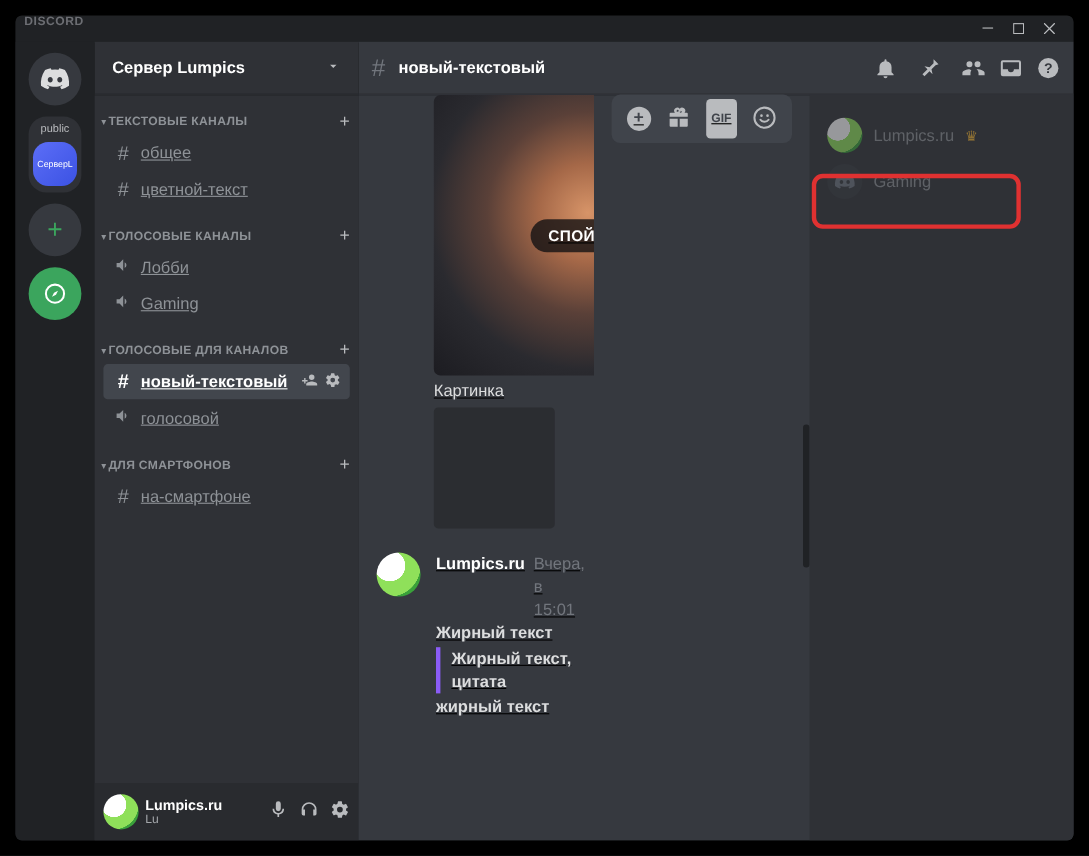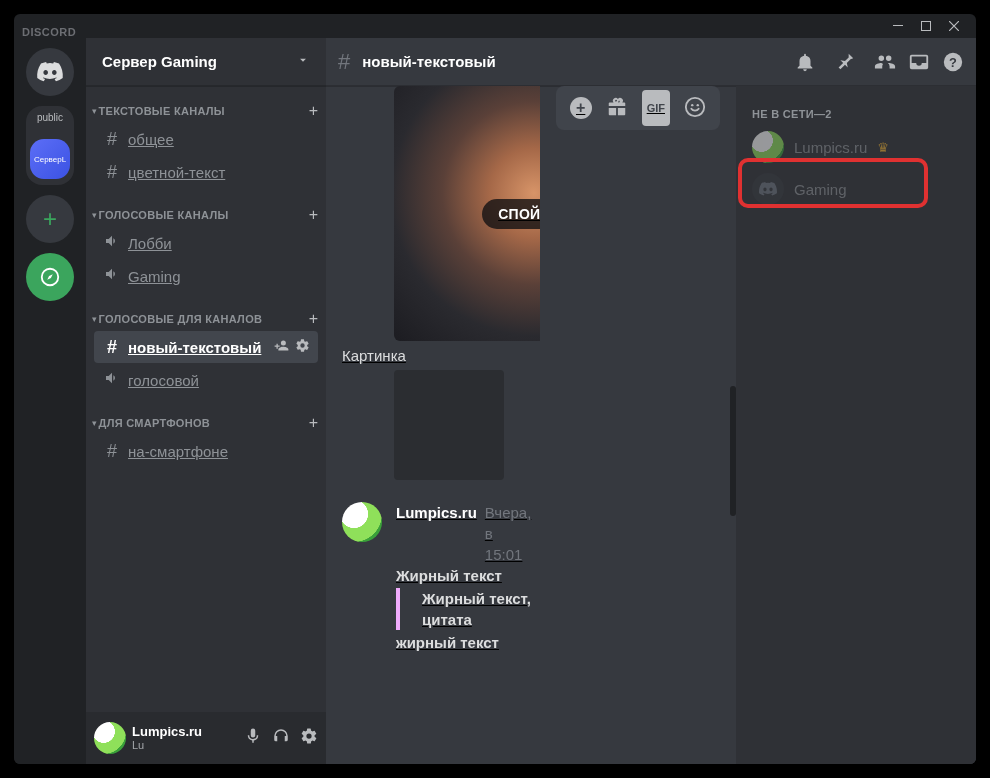--- a/index.html
+++ b/index.html
@@ -1,25 +1,25 @@
 <!DOCTYPE html>
 <html><head>
 <meta charset="utf-8">
 <style>
 * { box-sizing: border-box; margin: 0; padding: 0; font-family: -apple-system, BlinkMacSystemFont, "Segoe UI", Helvetica, Arial, sans-serif; }
 body { background: #000; width: 990px; height: 778px; overflow: hidden; position: relative; }
 .frame { position: absolute; inset: 14px; background: #202225; border-radius: 6px; display: flex; flex-direction: column; overflow: hidden; }
-.titlebar { height: 24px; display: flex; align-items: flex-end; padding: 0 8px; color: #6c6e73; font-size: 11px; font-weight: 700; letter-spacing: 0.5px; }
+.titlebar { height: 24px; display: flex; align-items: flex-start; padding: 0 8px; color: #6c6e73; font-size: 11px; font-weight: 700; letter-spacing: 0.5px; }
 .titlebar .spacer { flex: 1; }
 .titlebar .winbtn { width: 28px; height: 24px; display: flex; align-items: center; justify-content: center; color: #b9bbbe; cursor: pointer; }
 .app { flex: 1; display: flex; min-height: 0; }
 .guilds { width: 72px; background: #202225; display: flex; flex-direction: column; align-items: center; padding-top: 10px; gap: 10px; }
 .guild { width: 48px; height: 48px; border-radius: 50%; background: #36393f; display: flex; align-items: center; justify-content: center; color: #dcddde; cursor: pointer; }
 .guild.home svg { width: 28px; height: 28px; }
-.folder { width: 48px; border-radius: 16px; background: #2f3136; display: flex; flex-direction: column; align-items: center; padding: 6px 0 0 0; gap: 16px; }
+.folder { width: 48px; border-radius: 16px; background: #2f3136; display: flex; flex-direction: column; align-items: center; padding: 6px 0 0 0; gap: 6px; }
 .folder-label { color: #b9bbbe; font-size: 10px; }
 .folder-server { width: 40px; height: 40px; border-radius: 14px; background: linear-gradient(135deg,#5c6ef7,#3b52e3); color: #fff; font-size: 8px; display: flex; align-items: center; justify-content: center; margin-bottom: 6px; }
 .guild.add { background: #36393f; color: #3ba55d; font-size: 24px; }
 .guild.compass { background: #3ba55d; color: #fff; }
 .channels-col { width: 240px; background: #2f3136; display: flex; flex-direction: column; }
 .server-header { height: 48px; border-bottom: 1px solid #26282c; display: flex; align-items: center; padding: 0 16px; color: #fff; font-weight: 600; font-size: 15px; cursor: pointer; box-shadow: 0 1px 0 rgba(0,0,0,0.2); }
 .server-header .chev { margin-left: auto; color: #b9bbbe; }
 .channels-scroll { flex: 1; overflow-y: auto; padding-top: 10px; }
 .category { display: flex; align-items: center; padding: 6px 8px 2px 6px; color: #8e9297; cursor: pointer; }
 .category .arrow { font-size: 9px; margin-right: 2px; }
@@ -49,31 +49,31 @@
 .hicon { color: #b9bbbe; cursor: pointer; display:flex; }
 .hicon svg { width: 22px; height: 22px; }
 .hicons { display:flex; gap:18px; align-items:center; }
 .search { background: #202225; border-radius: 4px; height: 26px; width: 150px; display: flex; align-items: center; padding: 0 8px; color: #72767d; font-size: 13px; gap: 6px; }
 .search input { background: transparent; border: 0; outline: 0; color: #dcddde; width: 100%; font-size: 13px; }
 .chat-body { flex: 1; display: flex; min-height: 0; }
 .messages { flex: 1; display: flex; flex-direction: row; min-width: 0; position:relative;text-decoration:underline; }
 .msg-scroll { flex: 1; overflow-y: auto; padding: 0 16px 16px 16px; }
 .spoiler-img { width: 280px; height: 255px; margin-left: 52px; border-radius: 6px; background: radial-gradient(circle at 50% 42%, #d79468 0%, #a56848 22%, #5a4038 45%, #2a2a2f 70%, #1c1c21 100%); display: flex; align-items: center; justify-content: center; overflow:hidden; }
 .spoiler-pill { background: rgba(15,15,18,0.78); color: #fff; font-weight: 700; font-size: 14px; padding: 7px 16px; border-radius: 20px; letter-spacing: 0.3px; }
-.caption { color: #dcddde; font-size: 15px; margin-top: 6px; }
+.caption { margin-left: 52px; color: #dcddde; font-size: 15px; margin-top: 6px; }
 .attach-box { margin-left: 52px; width: 110px; height: 110px; background: #2b2d31; border-radius: 4px; margin-top: 6px; }
 .message-group { display: flex; gap: 14px; margin-top: 22px; }
 .msg-av { width: 40px; height: 40px; border-radius: 50%; flex-shrink: 0; }
 .msg-content { flex: 1; color: #dcddde; font-size: 15px; line-height: 1.4; }
 .msg-header { display: flex; align-items: baseline; gap: 8px; }
 .msg-author { color: #fff; font-weight: 600; }
 .msg-time { color: #72767d; font-size: 15px; }
 .bold { font-weight: 700; }
 .strike { text-decoration: line-through; font-style: italic; font-weight: 700; }
-.quote { border-left: 4px solid #f0abfc; padding-left: 22px; font-weight: 700; margin: 2px 0; }
+.quote { border-left: 4px solid #8b5cf6; padding-left: 10px; font-weight: 700; margin: 2px 0; }
 .composer { margin: 0 16px 20px 16px; background: #40444b; border-radius: 8px; height: 44px; display: flex; align-items: center; padding: 0 14px; gap: 14px; color: #b9bbbe; }
 .composer .plus { width: 22px; height: 22px; border-radius: 50%; background: #b9bbbe; color: #40444b; display: flex; align-items: center; justify-content: center; font-weight: 900; cursor:pointer; }
 .composer input { flex: 1; background: transparent; border: 0; outline: 0; color: #dcddde; font-size: 15px; }
 .composer .tool { cursor: pointer; font-weight: 700; font-size: 12px; }
 .gif-chip { background: #b9bbbe; color: #40444b; border-radius: 4px; padding: 12px 5px; font-size: 11px; font-weight: 800; }
 .members { width: 240px; background: #2f3136; padding: 16px 8px; position: relative; }
 .member-heading { color: #8e9297; font-size: 11px; font-weight: 700; padding: 6px 8px; letter-spacing: 0.3px; }
 .member { display: flex; align-items: center; gap: 10px; height: 42px; padding: 0 8px; border-radius: 4px; color: #8e9297; cursor: pointer; }
 .member .mname { font-size: 15px; }
 .member.offline { opacity: 0.5; }
@@ -121,21 +121,21 @@
       <div class="guild compass">
         <svg viewBox="0 0 24 24" width="22" height="22">
             <circle cx="12" cy="12" r="9" fill="none" stroke="#fff" stroke-width="2"></circle>
             <path d="M15 9l-2 4-4 2 2-4z" fill="#fff"></path>
           </svg>
       </div>
     </div>
 
     <div class="channels-col">
       <div class="server-header">
-        <span>Сервер Gaming</span>
+        <span>Сервер Lumpics</span>
         <span class="chev"><svg width="14" height="14" viewBox="0 0 24 24">
               <path d="M7 10l5 5 5-5z"></path>
             </svg></span>
       </div>
       <div class="channels-scroll">
 
         <div class="category">
             <span class="arrow">▾</span>
             <span class="name">ТЕКСТОВЫЕ КАНАЛЫ</span>
             <span class="add">+</span>
@@ -288,21 +288,20 @@
             <span class="tool"><svg width="22" height="22" viewBox="0 0 24 24">
                   <circle cx="12" cy="12" r="10" fill="none" stroke="currentColor" stroke-width="2"></circle>
                   <circle cx="9" cy="10" r="1.3"></circle>
                   <circle cx="15" cy="10" r="1.3"></circle>
                   <path d="M8 14c1 1.5 2.5 2 4 2s3-.5 4-2" fill="none" stroke="currentColor" stroke-width="2" stroke-linecap="round"></path>
                 </svg></span>
           </div>
         </div>
 
         <div class="members">
-          <div class="member-heading">НЕ В СЕТИ—2</div>
           <div class="member offline">
             <div class="avatar yoshi"></div>
             <span class="mname">Lumpics.ru</span>
             <span class="crown">♛</span>
           </div>
           <div class="member offline">
             <div class="avatar disc">
                 <svg width="20" height="14" viewBox="0 0 28 20">
                   <path d="M23.02 1.6A21 21 0 0 0 17.9 0c-.23.4-.5 1-.68 1.4a19 19 0 0 0-6.44 0C10.6 1 10.33.4 10.1 0A21 21 0 0 0 4.98 1.6C1.7 6.5.83 11.3 1.27 16a21 21 0 0 0 6.4 3.2c.52-.7.98-1.45 1.38-2.23-.76-.28-1.48-.63-2.17-1.04.18-.13.36-.27.53-.41 4.18 1.93 8.7 1.93 12.83 0 .18.14.35.28.53.41-.69.41-1.42.76-2.18 1.04.4.78.86 1.52 1.38 2.23A21 21 0 0 0 26.73 16c.52-5.5-.88-10.25-3.71-14.4ZM9.68 13.1c-1.25 0-2.28-1.15-2.28-2.56 0-1.4 1-2.56 2.28-2.56 1.28 0 2.3 1.15 2.28 2.56 0 1.41-1 2.56-2.28 2.56Zm8.64 0c-1.25 0-2.28-1.15-2.28-2.56 0-1.4 1-2.56 2.28-2.56 1.28 0 2.3 1.15 2.28 2.56 0 1.41-1 2.56-2.28 2.56Z"></path>
                 </svg>

